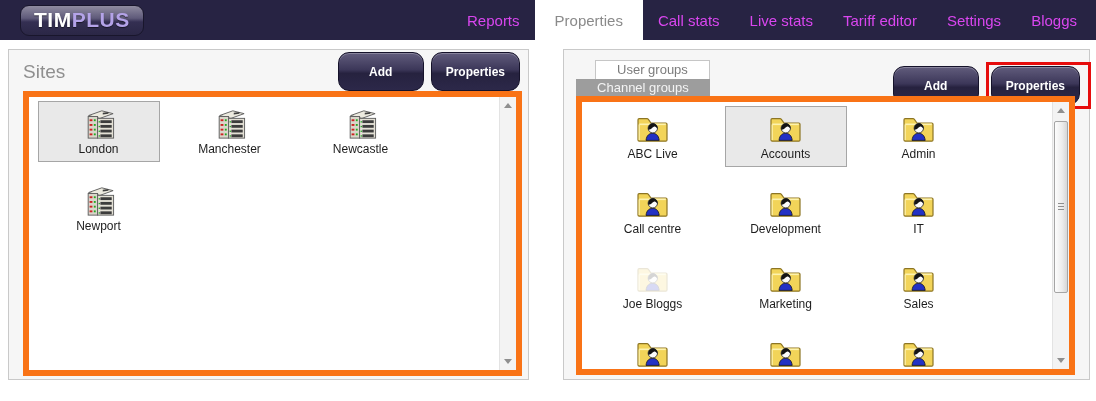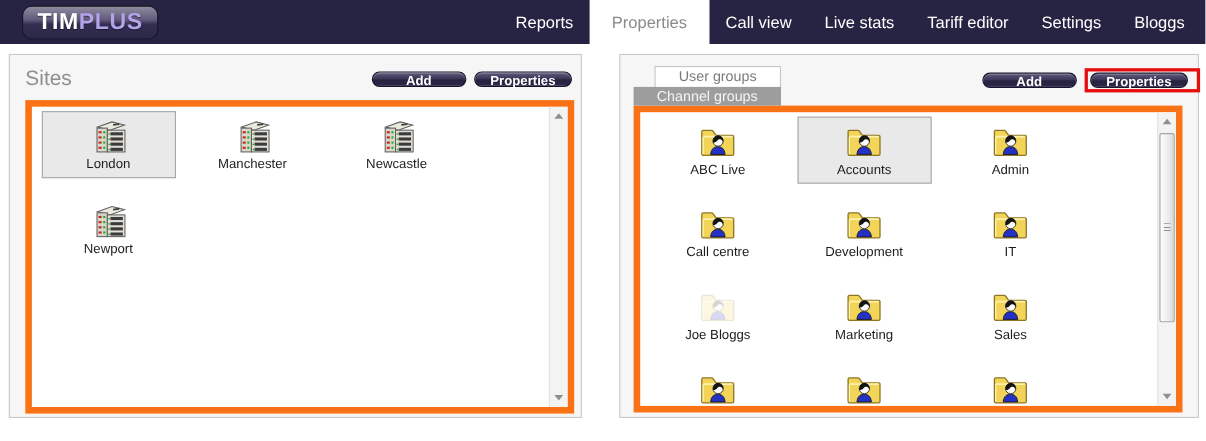--- a/index.html
+++ b/index.html
@@ -20,39 +20,39 @@
     border-radius:9px; border:1px solid #19162c;
     background:linear-gradient(180deg,#98941a 0%,#8f8ba0 0%,#5f5a7a 42%,#342f52 55%,#2b2746 100%);
     display:flex; align-items:center;
     font-weight:bold; font-size:21px; letter-spacing:.5px; cursor:pointer;
     text-shadow:0 1px 1px rgba(0,0,0,.5);
   }
   .logo-tim { color:#ffffff; font-style:normal; }
   .logo-plus { color:#b4a3e8; }
   .nav-items { margin-left:auto; display:flex; height:100%; align-items:stretch; margin-right:4px; }
   .nav-item {
-    color:#ffffff; font-size:15px; padding:0 15px;
+    color:#d946ef; font-size:15px; padding:0 15px;
     display:flex; align-items:center; cursor:pointer; white-space:nowrap;
   }
   .nav-item.active { background:#ffffff; color:#8a8a8a; padding:0 20px; }
 
   
   .content { display:flex; gap:34px; padding:9px 6px 0 8px; }
   .panel {
     height:331px; border:1px solid #c9c9c9; background:#f6f6f6;
     position:relative;
   }
   .panel.sites-panel { width:529px; }
   .panel.groups-panel { width:535px; }
 
   .panel-header { display:flex; align-items:center; padding:7px 8px 0 14px; height:36px; }
   .panel-title { margin:0; font-size:19px; font-weight:normal; color:#8f8f8f; }
   .btns { margin-left:auto; display:flex; gap:7px; align-items:center; }
   .btn {
-    min-width:86px; height:14px; border-radius:11px;
+    min-width:86px; height:39px; border-radius:11px;
     border:1px solid #15122a; color:#fff; font-weight:bold; font-size:12px;
     font-family:inherit; cursor:pointer; padding:0 14px;
     background:linear-gradient(180deg,#615c7c 0%,#3c3759 45%,#26223f 55%,#2c2849 100%);
     box-shadow:inset 0 1px 0 rgba(255,255,255,.25);
   }
   .red-wrap { border:3px solid #e60d0d; padding:1px 8px 1px 2px; margin-right:-10px; display:flex; }
 
   
   .listbox {
     position:relative; background:#ffffff; border:6px solid #f97316;
@@ -153,21 +153,21 @@
 </svg>
 
 <header class="nav">
   <div class="logo">
     <span class="logo-tim">TIM</span>
       <span class="logo-plus">PLUS</span>
   </div>
   <nav class="nav-items">
     <a class="nav-item">Reports</a>
     <a class="nav-item active">Properties</a>
-    <a class="nav-item">Call view</a>
+    <a class="nav-item">Call stats</a>
     <a class="nav-item">Live stats</a>
     <a class="nav-item">Tariff editor</a>
     <a class="nav-item">Settings</a>
     <a class="nav-item">Bloggs</a>
   </nav>
 </header>
 
 <main class="content">
 
   <section class="panel sites-panel">

